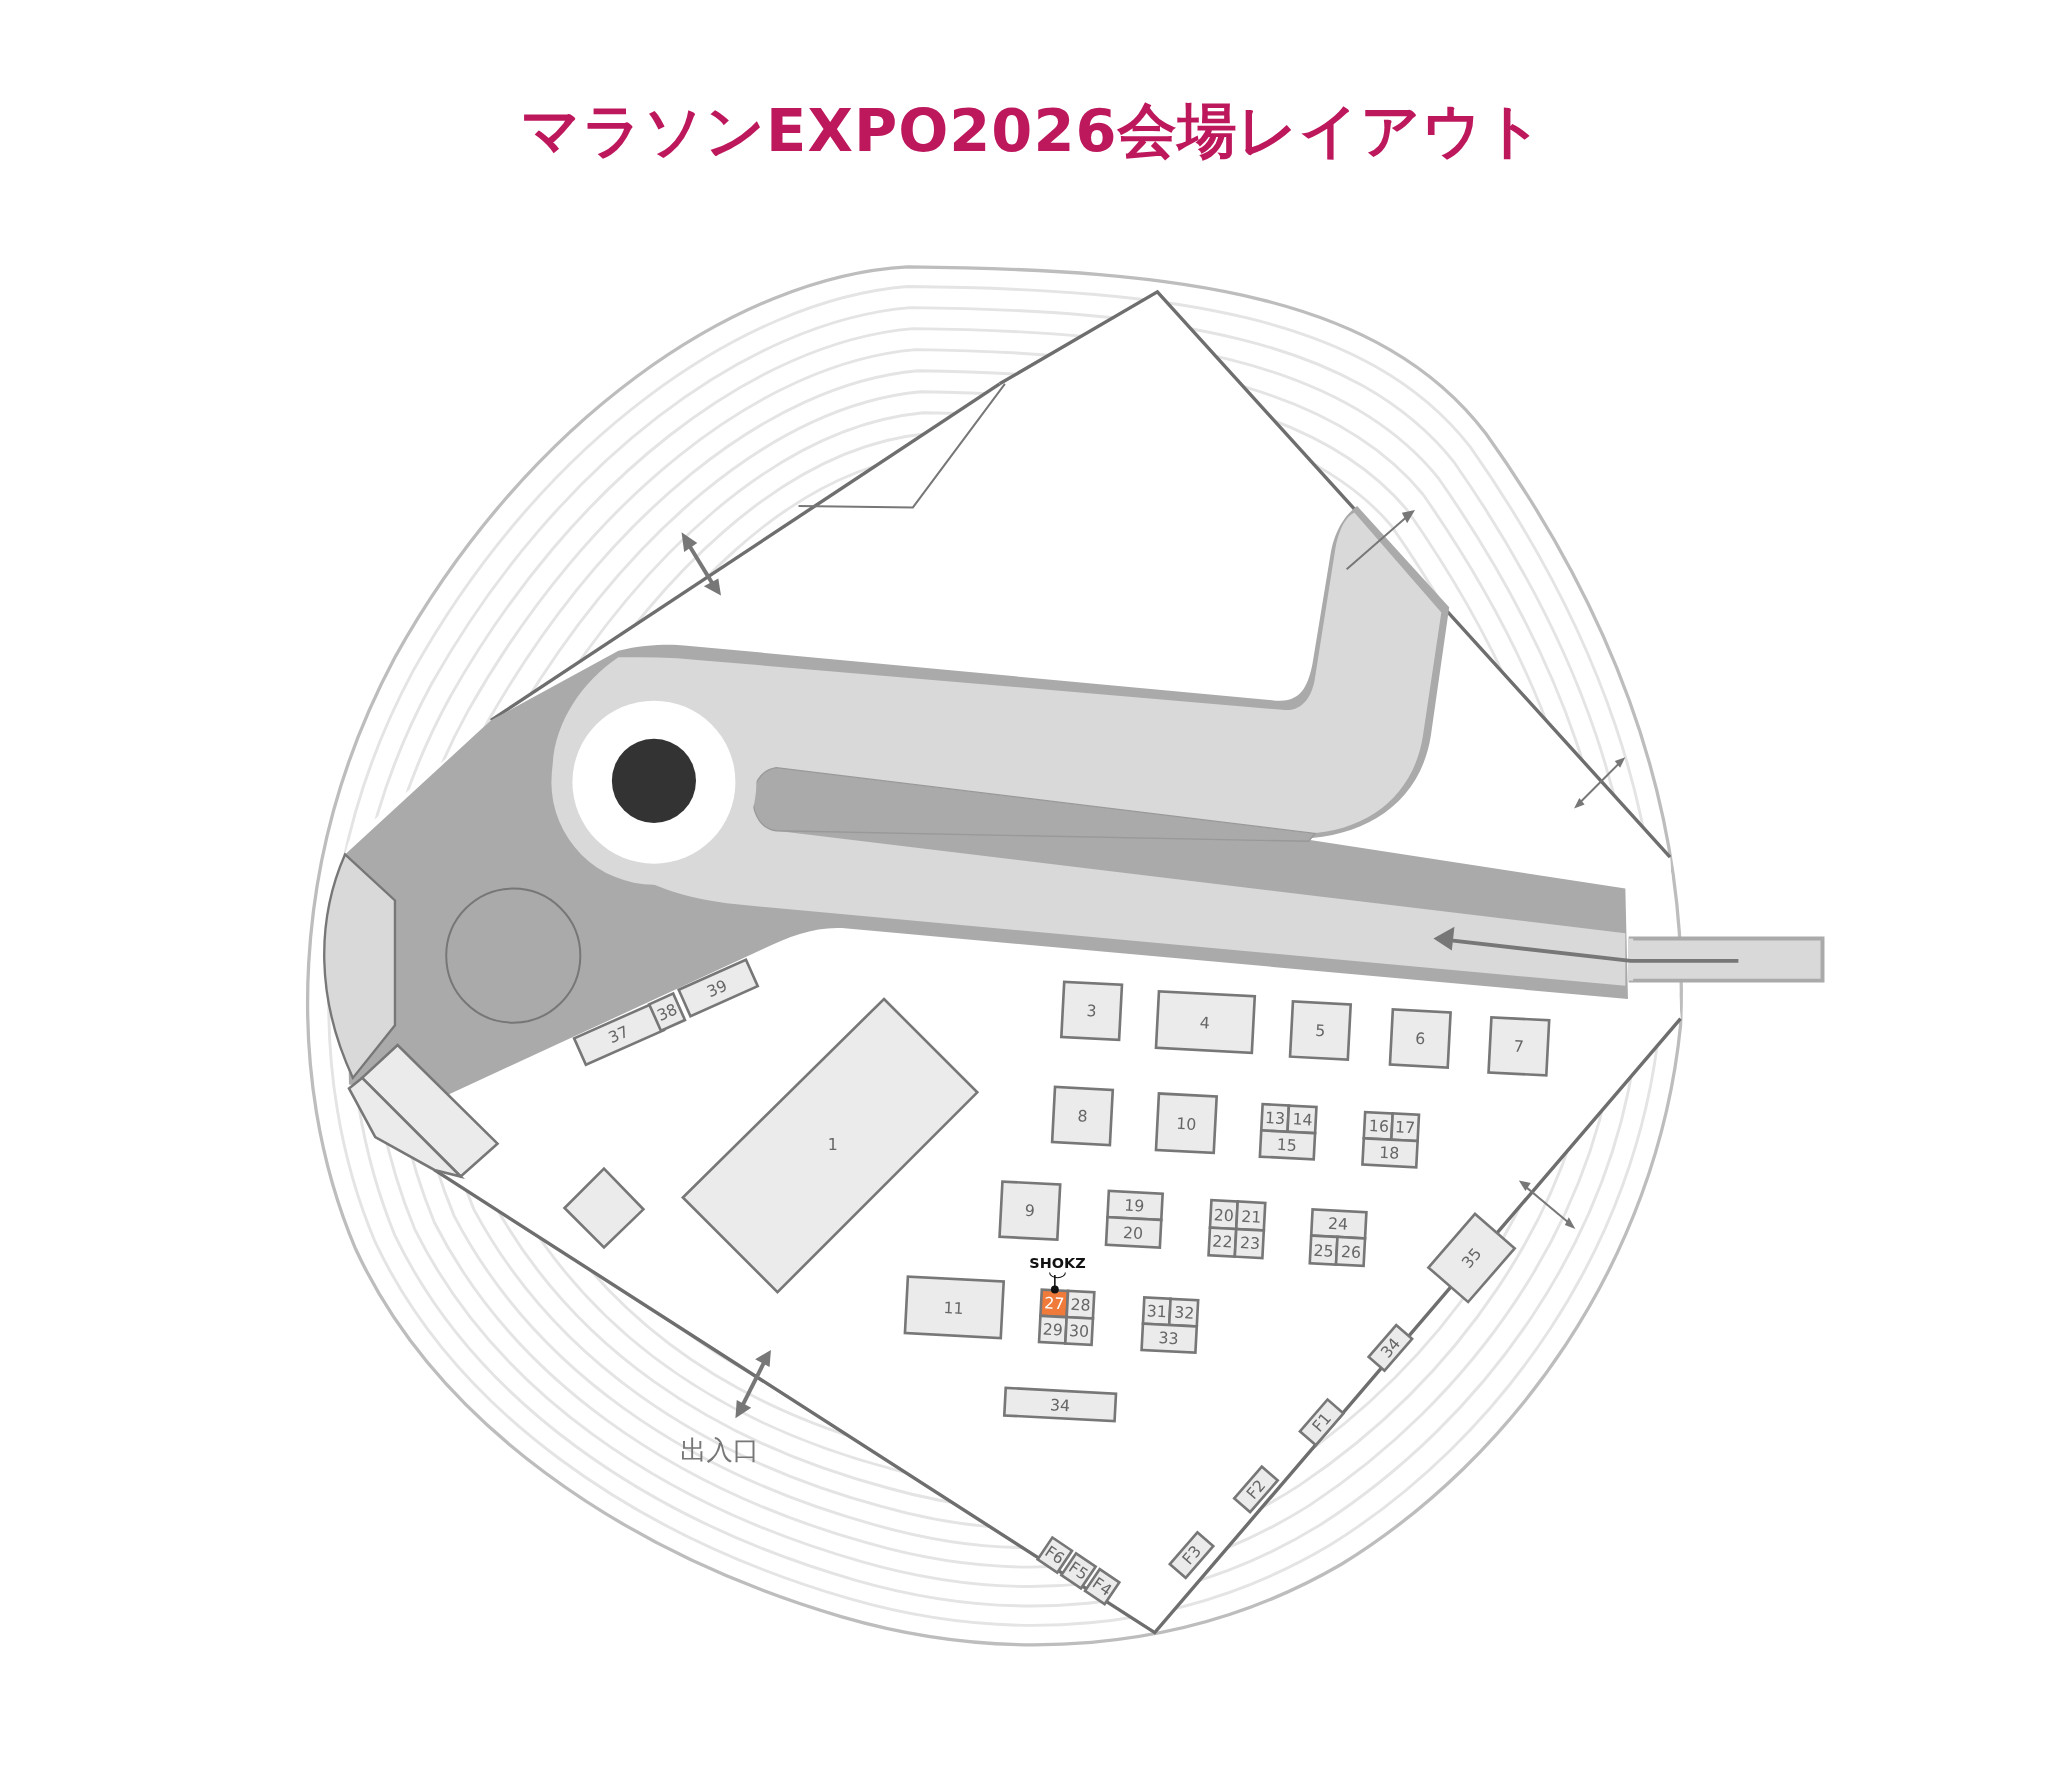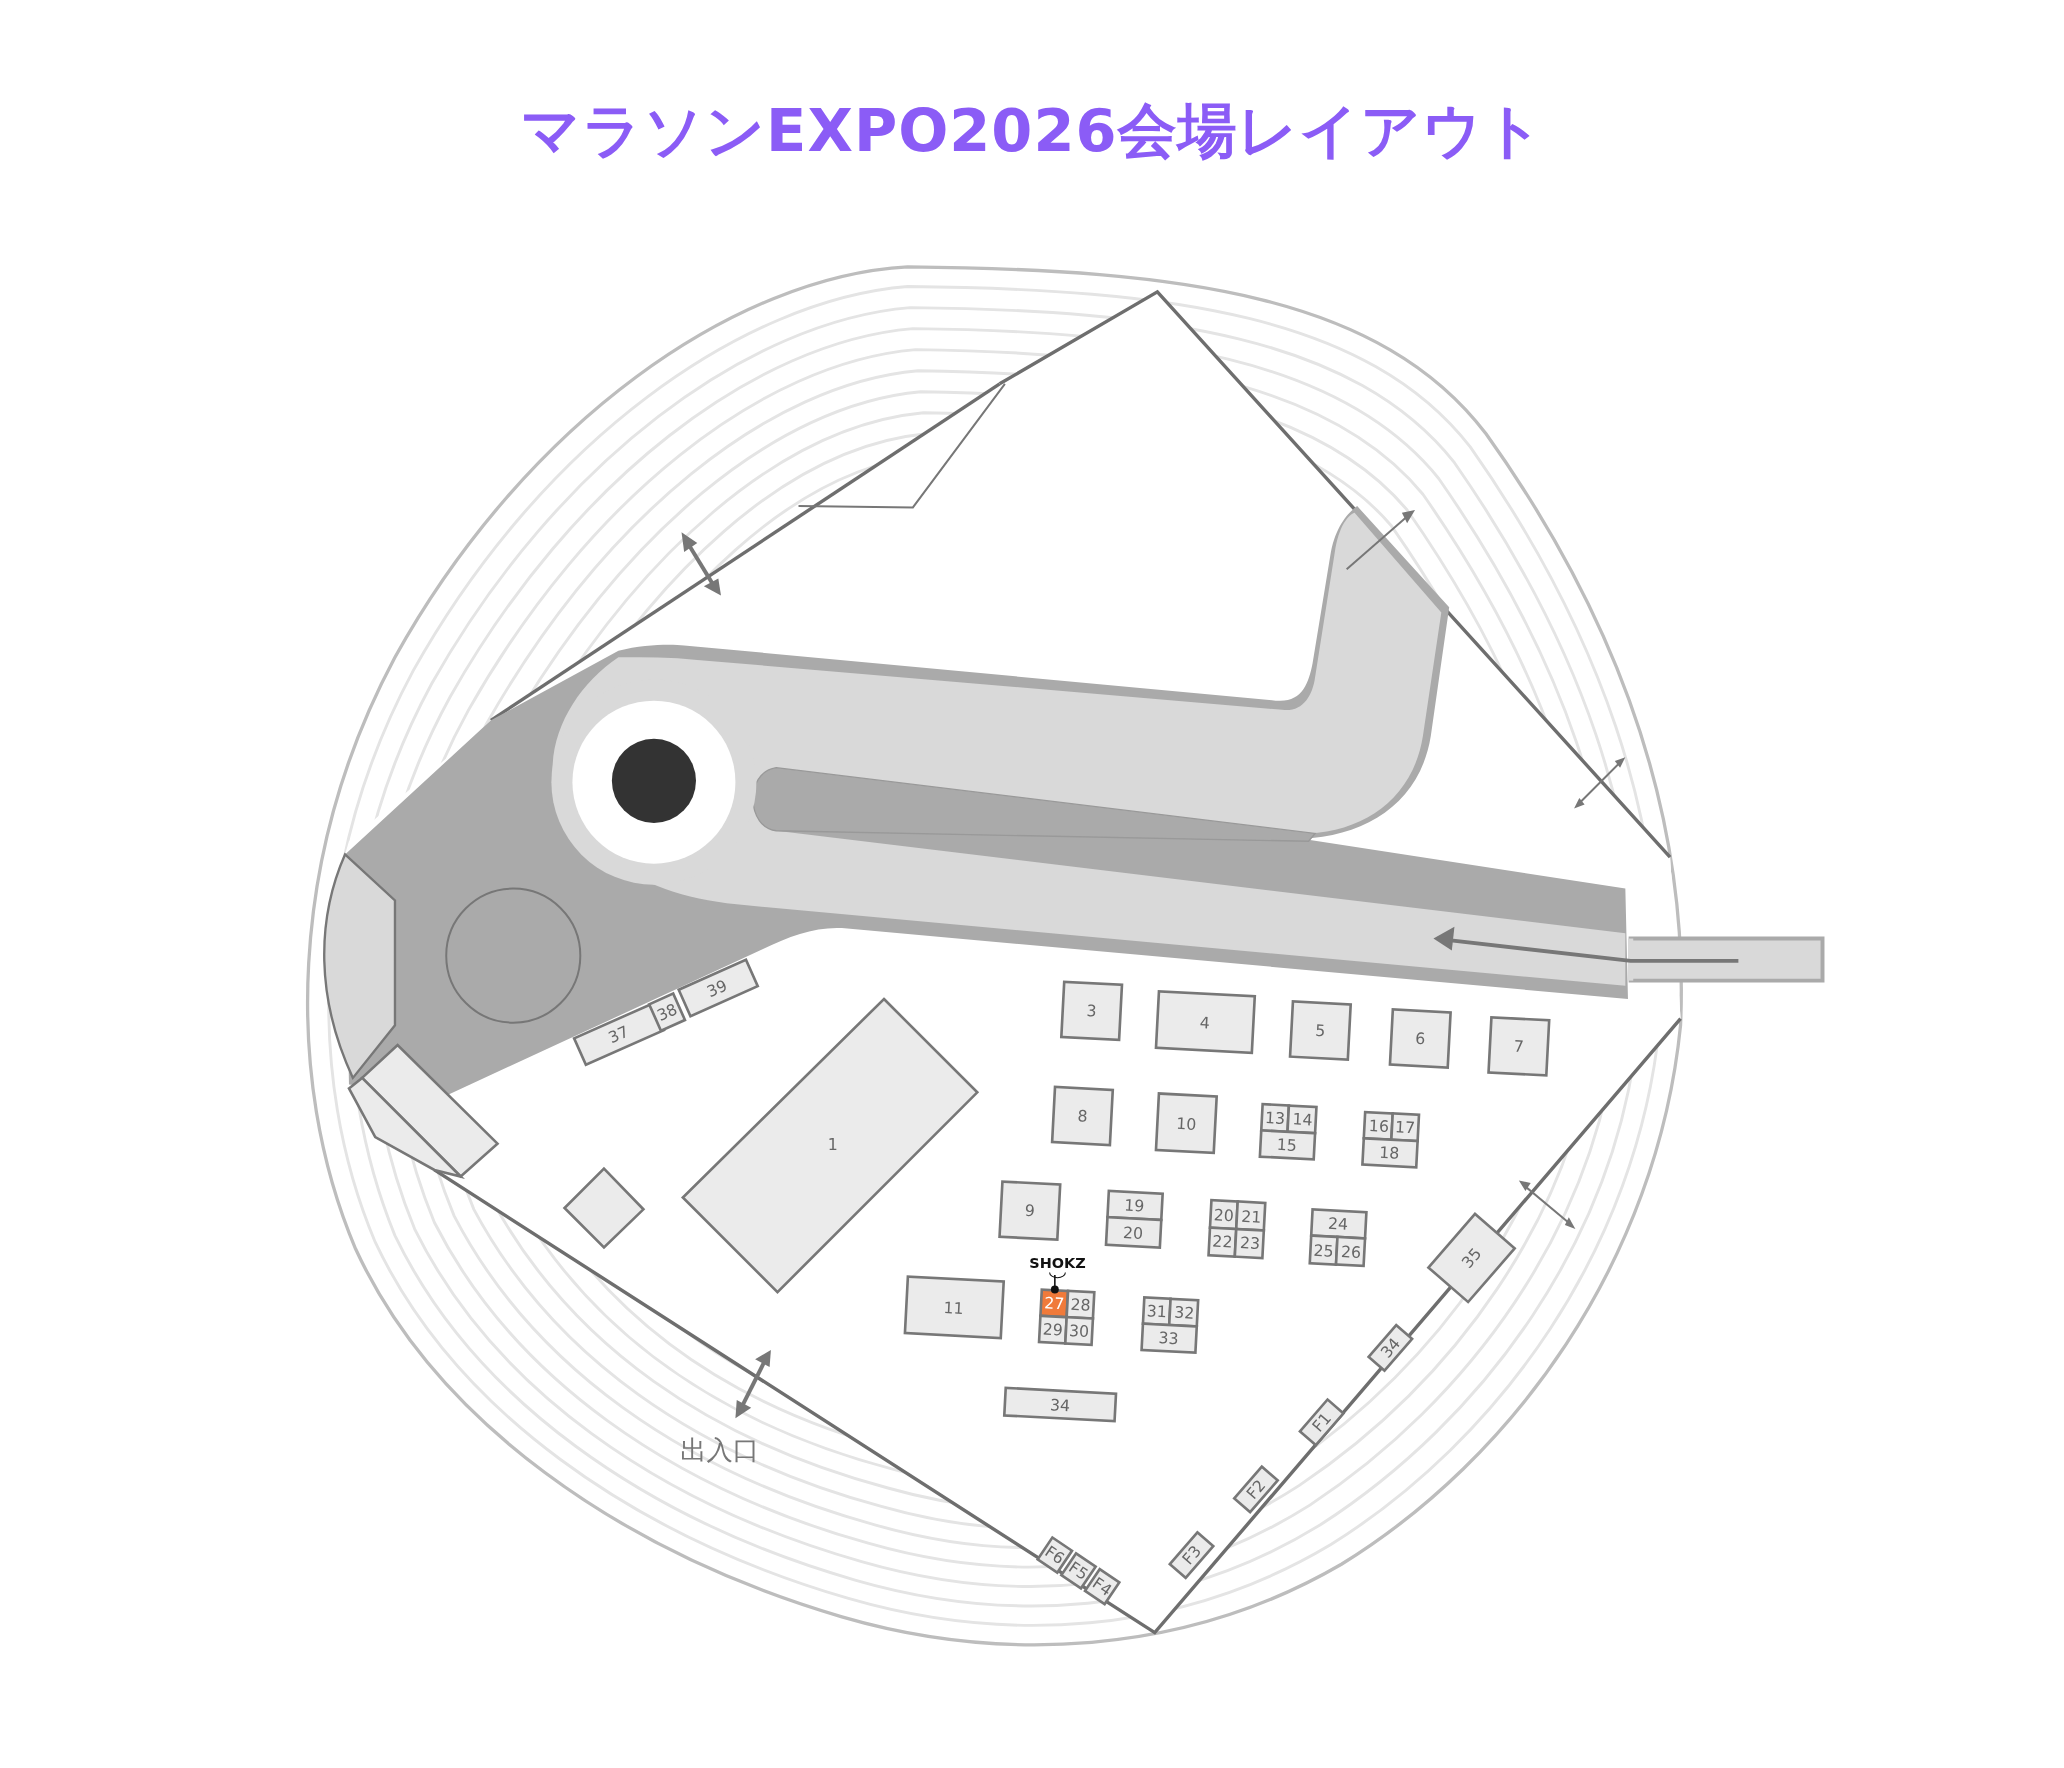--- a/index.html
+++ b/index.html
@@ -1,17 +1,17 @@
 <!DOCTYPE html>
 <html><head>
 <meta charset="utf-8">
 <style>
   html,body{margin:0;padding:0;background:#ffffff;}
   body{width:2065px;height:1768px;overflow:hidden;position:relative;font-family:"DejaVu Sans","Liberation Sans",sans-serif;}
-  .title{position:absolute;left:0;top:92px;width:2065px;text-align:center;font-size:59px;font-weight:bold;color:#8b5cf6;letter-spacing:1px;font-family:"DejaVu Sans",sans-serif;}
+  .title{position:absolute;left:0;top:92px;width:2065px;text-align:center;font-size:59px;font-weight:bold;color:#be185d;letter-spacing:1px;font-family:"DejaVu Sans",sans-serif;}
   svg.map{position:absolute;left:0;top:0;width:2065px;height:1768px;}
   .booth rect,.booth polygon{fill:#ebebeb;stroke:#777;stroke-width:2;}
   .booth text{fill:#666;font-size:12px;font-family:"DejaVu Sans",sans-serif;text-anchor:middle;dominant-baseline:central;}
   .lane{fill:none;stroke:#e4e4e4;stroke-width:2.2;}
   .outer{fill:none;stroke:#bdbdbd;stroke-width:2.5;}
   .wall{fill:none;stroke:#6e6e6e;stroke-width:2.6;}
   .arrow{stroke:#777;stroke-width:3;fill:none;}
   .arrowhead{fill:#777;}
   .entrance-label{fill:#777;font-size:20px;font-family:"DejaVu Sans",sans-serif;}
   .shokz{fill:#111;font-size:11px;font-weight:bold;font-family:"DejaVu Sans",sans-serif;text-anchor:middle;}

